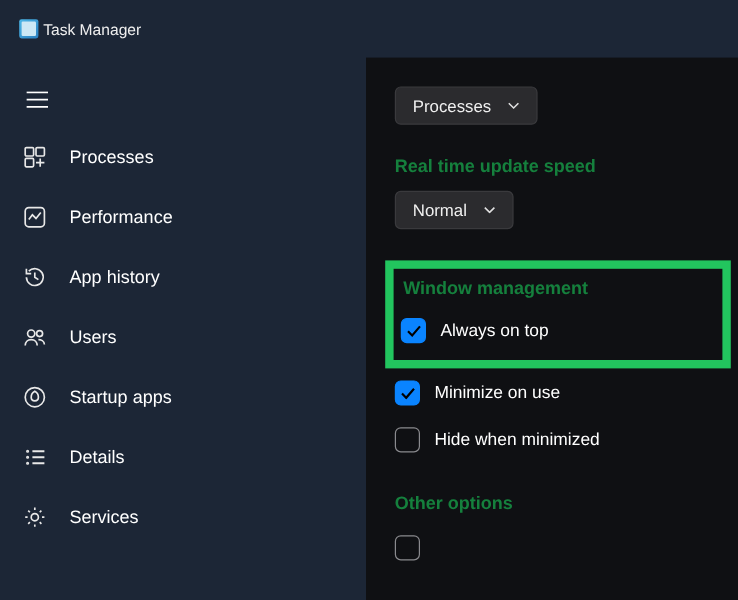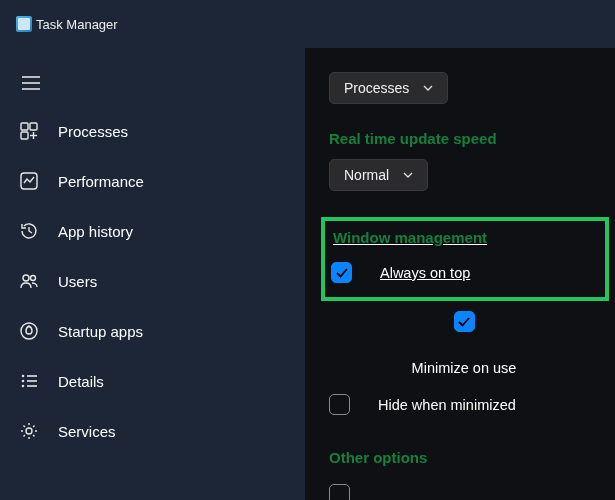--- a/index.html
+++ b/index.html
@@ -104,21 +104,21 @@
     .chev {
       width: 10px;
       height: 10px;
       display: inline-flex;
       align-items: center;
       justify-content: center;
     }
     .checkbox-row {
       display: flex;
       align-items: center;
-      gap: 28px;
+      gap: 12px;
       padding: 6px 0;
       cursor: pointer;
     }
     .checkbox {
       width: 21px;
       height: 21px;
       border-radius: 5px;
       border: 1.5px solid #8a8a8e;
       display: flex;
       align-items: center;
@@ -127,24 +127,23 @@
     }
     .checkbox.checked {
       background: #0a84ff;
       border-color: #0a84ff;
     }
     .checkbox-label {
       font-size: 14.5px;
       color: #ffffff;
     }
     .highlight-box {
-      border: 4px solid #22c55e;
+      border: 7px solid #22c55e;
       padding: 8px 10px 8px 6px;
       margin: 0 -10px 6px -8px;
-      text-decoration: underline;
     }
     .highlight-box .section-title {
       margin-bottom: 10px;
       margin-left: 2px;
     }
   </style>
 </head>
 <body>
 
 <div class="titlebar">
@@ -277,21 +276,21 @@
       <div class="checkbox-row">
         <div class="checkbox checked">
           <svg width="12" height="10" viewBox="0 0 12 10">
               <path d="M1 5l3.5 3.5L11 1" stroke="#000" stroke-width="1.8" fill="none"></path>
             </svg>
         </div>
         <span class="checkbox-label">Always on top</span>
       </div>
     </div>
 
-    <div class="checkbox-row" style="margin-top:-2px;flex-direction:column;">
+    <div class="checkbox-row" style="margin-top:-2px;">
       <div class="checkbox checked">
         <svg width="12" height="10" viewBox="0 0 12 10">
             <path d="M1 5l3.5 3.5L11 1" stroke="#000" stroke-width="1.8" fill="none"></path>
           </svg>
       </div>
       <span class="checkbox-label">Minimize on use</span>
     </div>
 
     <div class="checkbox-row" style="margin-top:6px;">
       <div class="checkbox"></div>

